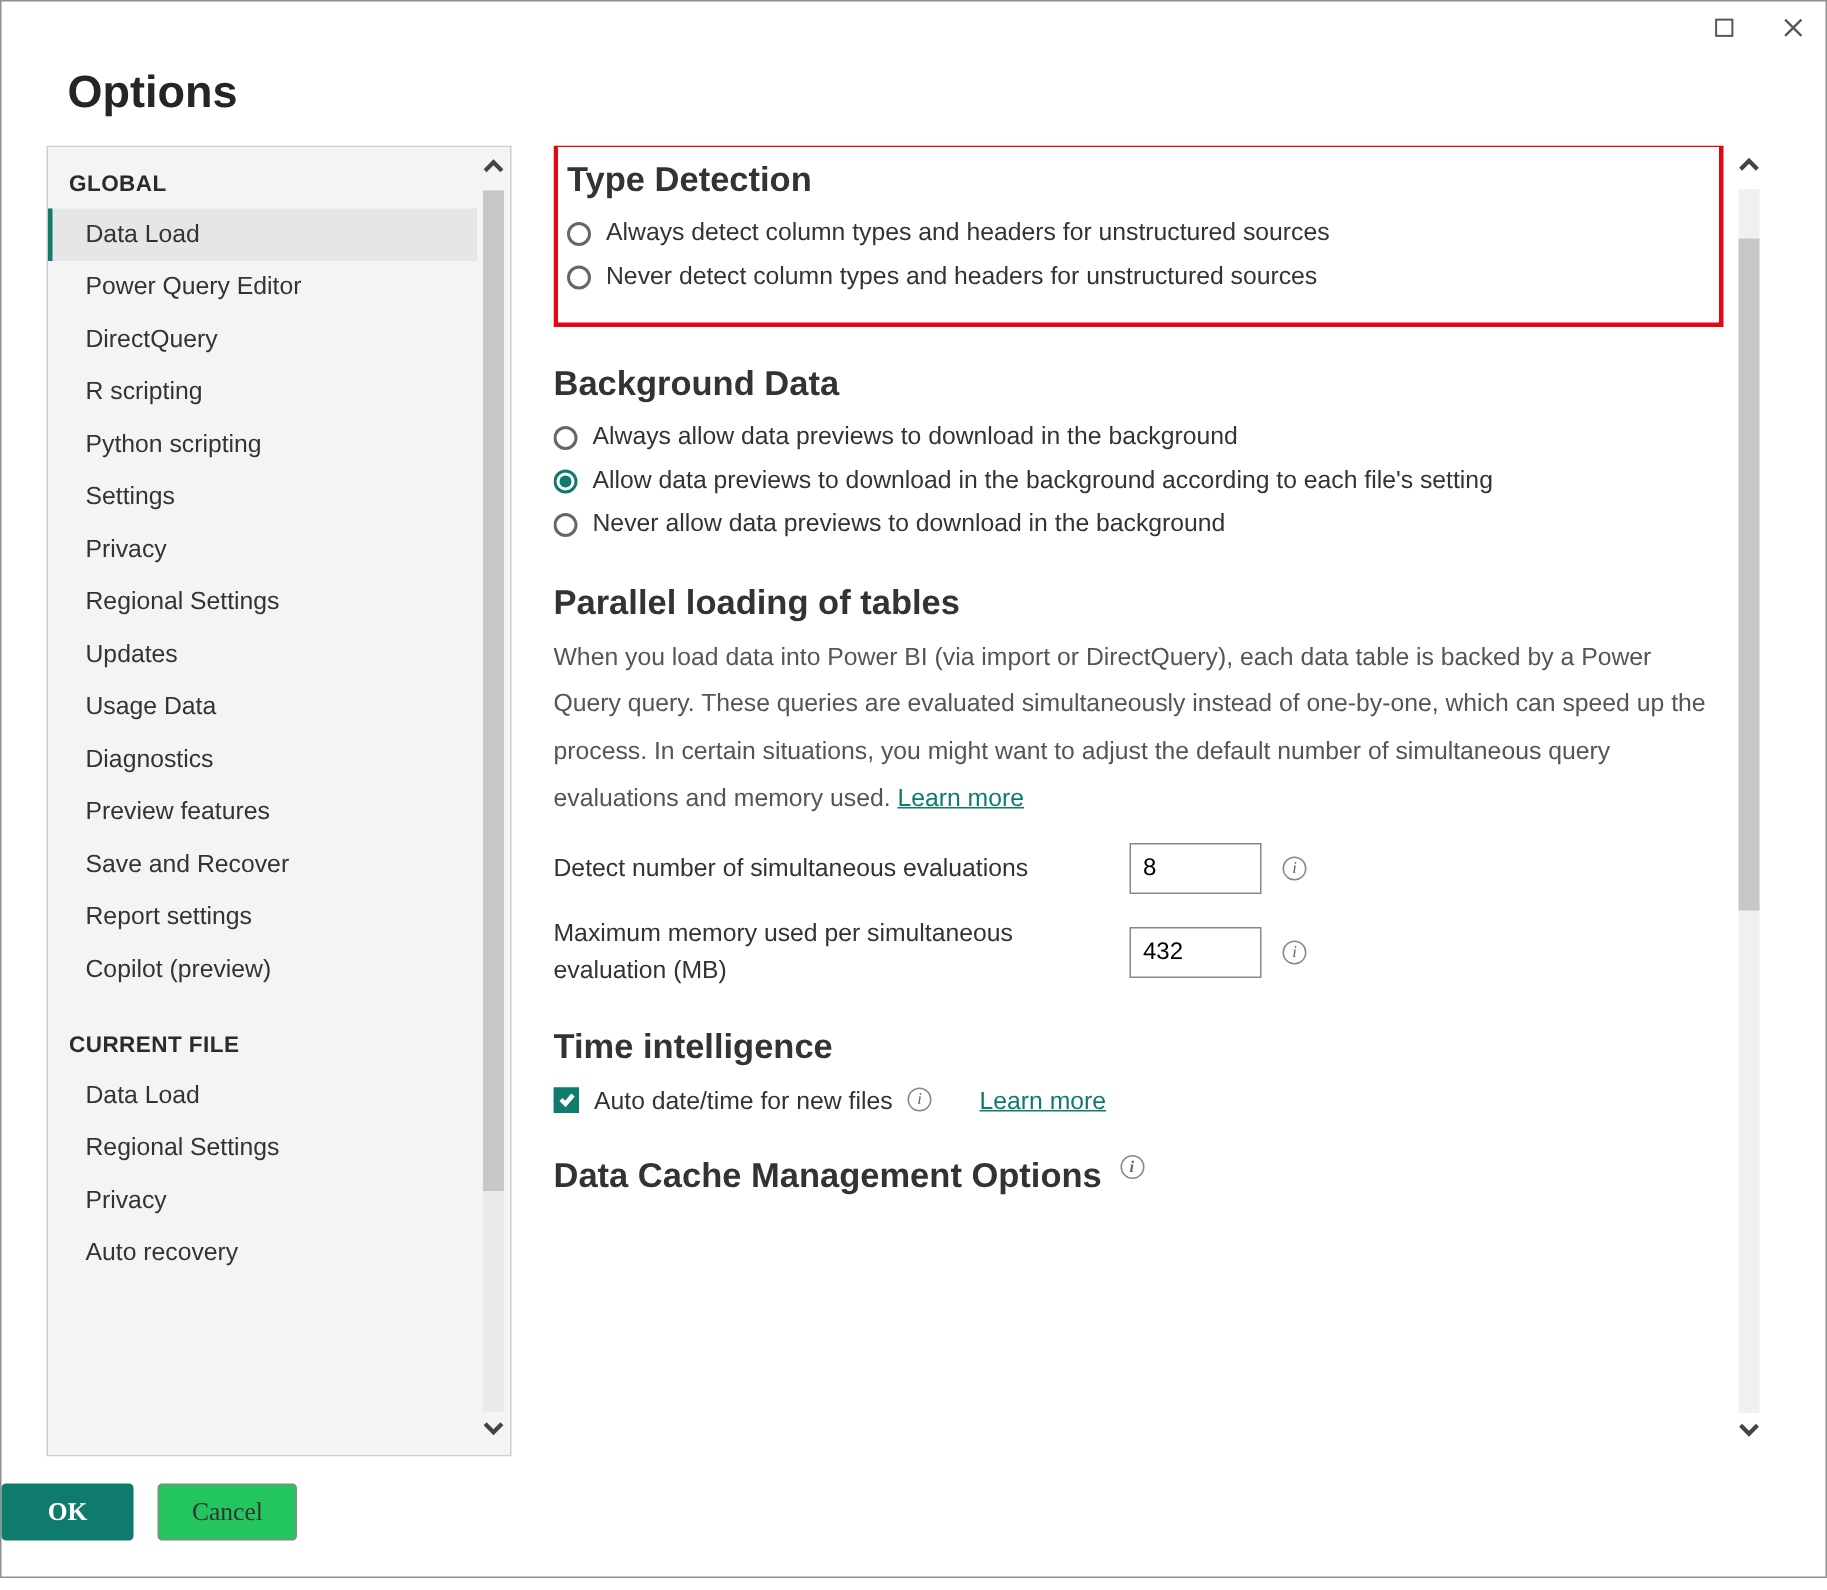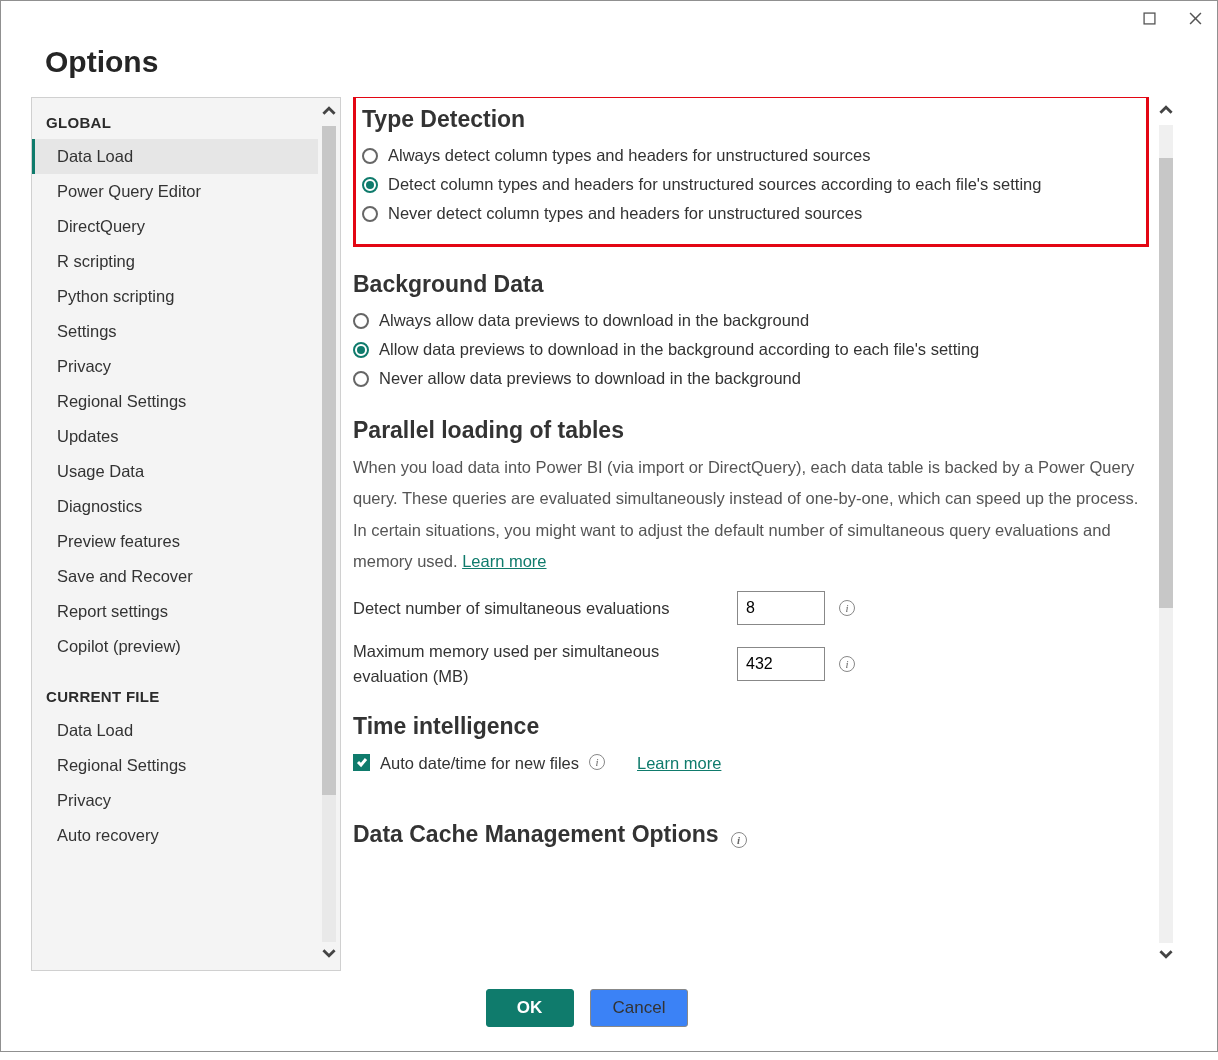--- a/index.html
+++ b/index.html
@@ -5,21 +5,21 @@
   * { box-sizing: border-box; }
   html, body { margin:0; padding:0; height:100%; font-family: "Segoe UI", Arial, sans-serif; color:#333; background:#fff;}
   .window {
     width:1218px; height:1052px; margin:0 auto; border:1px solid #909090; display:flex; flex-direction:column;
     background:#fff;
   }
   .titlebar { height:34px; display:flex; justify-content:flex-end; align-items:center; padding-right:8px; gap:18px; }
   .titlebar .win-btn { width:28px; height:28px; display:flex; align-items:center; justify-content:center; cursor:pointer; color:#555;}
   .titlebar .win-btn svg { width:13px; height:13px; }
   .dialog-title { font-size:30px; font-weight:600; padding: 10px 0 18px 44px; color:#252525;}
-  .body-area { flex:1; display:flex; gap:12px; padding: 0 40px 0 30px; overflow:hidden;}
+  .body-area { flex:1; display:flex; gap:28px; padding: 0 40px 0 30px; overflow:hidden;}
   
   .sidebar-wrap { width:310px; display:flex; border:1px solid #d0d0d0; background:#f4f4f4; }
   .sidebar { flex:1; overflow:hidden; padding:6px 0; }
   .sb-scroll { width:22px; display:flex; flex-direction:column; align-items:center; justify-content:space-between; padding:6px 0;}
   .sb-scroll .arrow { color:#444; cursor:pointer; }
   .sb-scroll .track { flex:1; width:14px; background:#e9e9e9; margin:4px 0; position:relative;}
   .sb-scroll .thumb { position:absolute; left:0; width:14px; background:#c7c7c7;}
   .sb-section-head { font-weight:700; font-size:15px; letter-spacing:.3px; color:#2b2b2b; padding:10px 0 8px 14px;}
   .sb-item { font-size:16.5px; color:#333; padding:8px 0 8px 22px; cursor:pointer; border-left:3px solid transparent;}
   .sb-item.selected { background:#e6e6e6; border-left:3px solid #0f7b6c; }
@@ -41,22 +41,22 @@
   .desc { font-size:16.5px; color:#555; line-height:1.9; margin-top:4px;}
   .link { color:#0f7b6c; text-decoration:underline; cursor:pointer;}
   .field-row { display:flex; align-items:center; gap:14px; font-size:16.5px; color:#333; margin-top:14px;}
   .field-row .label { width:370px; line-height:1.5;}
   .field-row input { width:88px; height:34px; border:1px solid #888; padding:0 8px; font-size:16px;}
   .info-icon { width:16px; height:16px; border:1.5px solid #888; border-radius:50%; display:inline-flex; align-items:center; justify-content:center; font-size:11px; color:#666; font-style:italic; font-family:serif; flex-shrink:0;}
   .checkbox-row { display:flex; align-items:flex-start; gap:10px; font-size:16.5px; color:#333; padding:6px 0; cursor:pointer;}
   .checkbox { width:17px; height:17px; border:1.5px solid #0f7b6c; background:#0f7b6c; display:flex; align-items:center; justify-content:center; flex-shrink:0;}
   .checkbox svg { width:12px; height:12px; stroke:#fff; stroke-width:3; fill:none;}
   
-  .footer { display:flex; justify-content:center; gap:16px; padding:18px 44px 24px 0;}
-  .btn { min-width:88px; height:38px; padding:0 22px; font-size:17px; border-radius:3px; cursor:pointer; display:inline-flex; align-items:center; justify-content:center; border:1px solid #888; background:#3b82f6;}
+  .footer { display:flex; justify-content:flex-start; gap:16px; padding:18px 44px 24px 0;font-family:Liberation Serif, serif;}
+  .btn { min-width:88px; height:38px; padding:0 22px; font-size:17px; border-radius:3px; cursor:pointer; display:inline-flex; align-items:center; justify-content:center; border:1px solid #888; background:#22c55e;}
   .btn.primary { background:#0f7b6c; color:#fff; border-color:#0f7b6c; font-weight:600;}
 </style>
 </head>
 <body>
 
 <div class="window">
 
   <div class="titlebar">
     <div class="win-btn">
       <svg viewBox="0 0 12 12">
@@ -115,24 +115,20 @@
     <div class="content-wrap">
       <div class="content">
 
         <div class="highlight-box">
           <div class="section-title" style="margin-top:0">Type Detection</div>
           <div class="radio-row">
             <span class="radio"></span>
             <span>Always detect column types and headers for unstructured sources</span>
           </div>
           <div class="radio-row">
-            <span class="radio checked"></span>
-            <span>Detect column types and headers for unstructured sources according to each file's setting</span>
-          </div>
-          <div class="radio-row">
             <span class="radio"></span>
             <span>Never detect column types and headers for unstructured sources</span>
           </div>
         </div>
 
         <div class="section-title2">Background Data</div>
         <div class="radio-row">
           <span class="radio"></span>
           <span>Always allow data previews to download in the background</span>
         </div>
@@ -167,21 +163,21 @@
             <svg viewBox="0 0 12 12">
                 <path d="M2 6 L5 9 L10 3"></path>
               </svg>
           </span>
           <span>Auto date/time for new files</span>
           <span class="info-icon">i</span>
           <span style="width:12px"></span>
           <span class="link">Learn more</span>
         </div>
 
-        <div class="section-title2" style="margin-top:42px; display:flex; align-items:flex-end; gap:12px;">
+        <div class="section-title2" style="margin-top:20px; display:flex; align-items:flex-start; gap:12px;">
           <span>Data Cache Management Options</span>
           <span class="info-icon">i</span>
         </div>
 
       </div>
 
       <div class="ct-scroll">
         <div class="arrow"><svg width="14" height="14" viewBox="0 0 10 10">
               <path d="M1 7 L5 3 L9 7" fill="none" stroke="#444" stroke-width="2"></path>
             </svg></div>

